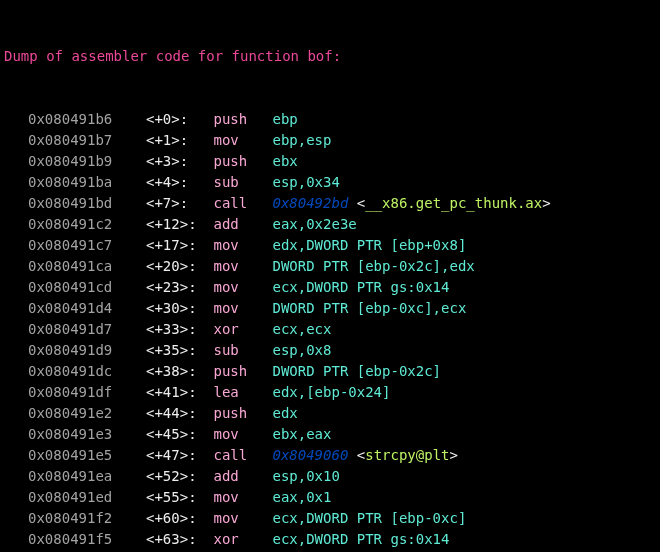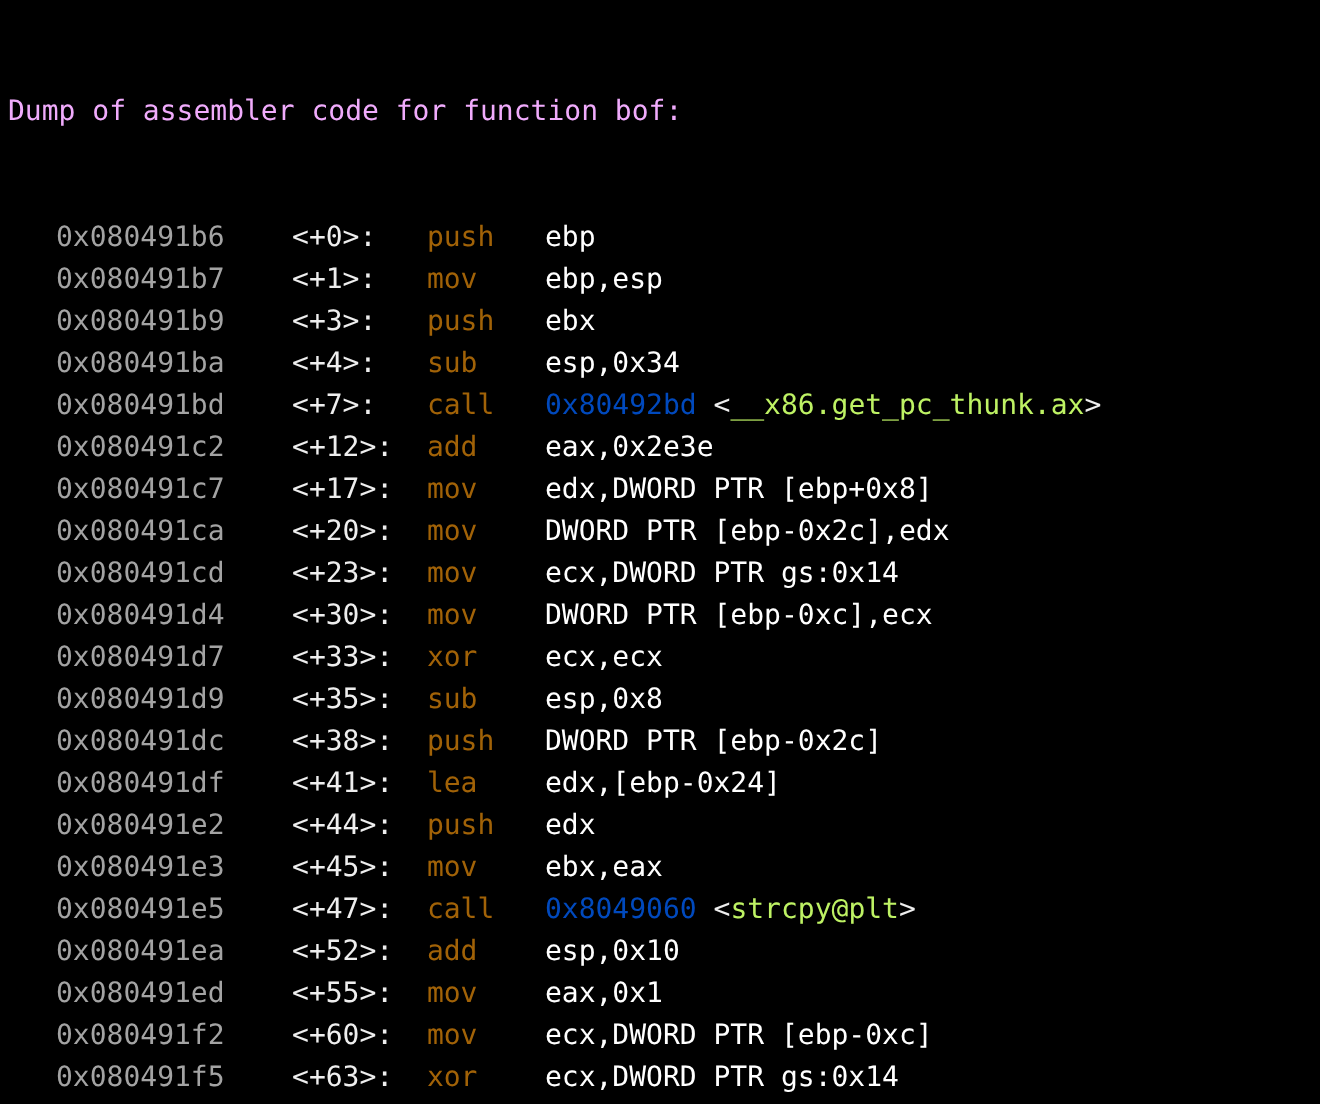--- a/index.html
+++ b/index.html
@@ -11,28 +11,28 @@
     line-height: 1.5;
     color: #eeeeee;
     width: 660px;
     height: 552px;
     overflow: hidden;
   }
   .wrap {
     padding: 4px 4px 0 4px;
     white-space: pre;
   }
-  .hdr { color: #f0abfc; }
+  .hdr { color: #ec4899; }
   .row { }
   .pad1 { display: inline-block; width: 24px; }
   .addr  { color: #a3a3a3; }
   .off   { color: #eeeeee; }
-  .mnem  { color: #a16207; }
-  .oper  { color: #ffffff; }
-  .taddr { color: #0049bd; }
+  .mnem  { color: #f9a8d4; }
+  .oper  { color: #5eead4; }
+  .taddr { color: #0049bd; font-style: italic; }
   .tsym  { color: #bef264; }
   .tbrk  { color: #eeeeee; }
 </style>
 </head>
 <body>
 
 <div class="wrap">
   <div class="hdr">Dump of assembler code for function bof:</div>
   <div id="rows"><div class="row"><span class="pad1">   </span><span class="addr">0x080491b6    </span><span class="off">&lt;+0&gt;:   </span><span class="mnem">push   </span><span class="oper">ebp</span></div><div class="row"><span class="pad1">   </span><span class="addr">0x080491b7    </span><span class="off">&lt;+1&gt;:   </span><span class="mnem">mov    </span><span class="oper">ebp,esp</span></div><div class="row"><span class="pad1">   </span><span class="addr">0x080491b9    </span><span class="off">&lt;+3&gt;:   </span><span class="mnem">push   </span><span class="oper">ebx</span></div><div class="row"><span class="pad1">   </span><span class="addr">0x080491ba    </span><span class="off">&lt;+4&gt;:   </span><span class="mnem">sub    </span><span class="oper">esp,0x34</span></div><div class="row"><span class="pad1">   </span><span class="addr">0x080491bd    </span><span class="off">&lt;+7&gt;:   </span><span class="mnem">call   </span><span class="taddr">0x80492bd </span><span class="tbrk">&lt;</span><span class="tsym">__x86.get_pc_thunk.ax</span><span class="tbrk">&gt;</span></div><div class="row"><span class="pad1">   </span><span class="addr">0x080491c2    </span><span class="off">&lt;+12&gt;:  </span><span class="mnem">add    </span><span class="oper">eax,0x2e3e</span></div><div class="row"><span class="pad1">   </span><span class="addr">0x080491c7    </span><span class="off">&lt;+17&gt;:  </span><span class="mnem">mov    </span><span class="oper">edx,DWORD PTR [ebp+0x8]</span></div><div class="row"><span class="pad1">   </span><span class="addr">0x080491ca    </span><span class="off">&lt;+20&gt;:  </span><span class="mnem">mov    </span><span class="oper">DWORD PTR [ebp-0x2c],edx</span></div><div class="row"><span class="pad1">   </span><span class="addr">0x080491cd    </span><span class="off">&lt;+23&gt;:  </span><span class="mnem">mov    </span><span class="oper">ecx,DWORD PTR gs:0x14</span></div><div class="row"><span class="pad1">   </span><span class="addr">0x080491d4    </span><span class="off">&lt;+30&gt;:  </span><span class="mnem">mov    </span><span class="oper">DWORD PTR [ebp-0xc],ecx</span></div><div class="row"><span class="pad1">   </span><span class="addr">0x080491d7    </span><span class="off">&lt;+33&gt;:  </span><span class="mnem">xor    </span><span class="oper">ecx,ecx</span></div><div class="row"><span class="pad1">   </span><span class="addr">0x080491d9    </span><span class="off">&lt;+35&gt;:  </span><span class="mnem">sub    </span><span class="oper">esp,0x8</span></div><div class="row"><span class="pad1">   </span><span class="addr">0x080491dc    </span><span class="off">&lt;+38&gt;:  </span><span class="mnem">push   </span><span class="oper">DWORD PTR [ebp-0x2c]</span></div><div class="row"><span class="pad1">   </span><span class="addr">0x080491df    </span><span class="off">&lt;+41&gt;:  </span><span class="mnem">lea    </span><span class="oper">edx,[ebp-0x24]</span></div><div class="row"><span class="pad1">   </span><span class="addr">0x080491e2    </span><span class="off">&lt;+44&gt;:  </span><span class="mnem">push   </span><span class="oper">edx</span></div><div class="row"><span class="pad1">   </span><span class="addr">0x080491e3    </span><span class="off">&lt;+45&gt;:  </span><span class="mnem">mov    </span><span class="oper">ebx,eax</span></div><div class="row"><span class="pad1">   </span><span class="addr">0x080491e5    </span><span class="off">&lt;+47&gt;:  </span><span class="mnem">call   </span><span class="taddr">0x8049060 </span><span class="tbrk">&lt;</span><span class="tsym">strcpy@plt</span><span class="tbrk">&gt;</span></div><div class="row"><span class="pad1">   </span><span class="addr">0x080491ea    </span><span class="off">&lt;+52&gt;:  </span><span class="mnem">add    </span><span class="oper">esp,0x10</span></div><div class="row"><span class="pad1">   </span><span class="addr">0x080491ed    </span><span class="off">&lt;+55&gt;:  </span><span class="mnem">mov    </span><span class="oper">eax,0x1</span></div><div class="row"><span class="pad1">   </span><span class="addr">0x080491f2    </span><span class="off">&lt;+60&gt;:  </span><span class="mnem">mov    </span><span class="oper">ecx,DWORD PTR [ebp-0xc]</span></div><div class="row"><span class="pad1">   </span><span class="addr">0x080491f5    </span><span class="off">&lt;+63&gt;:  </span><span class="mnem">xor    </span><span class="oper">ecx,DWORD PTR gs:0x14</span></div><div class="row"><span class="pad1">   </span></div></div>
 </div>

